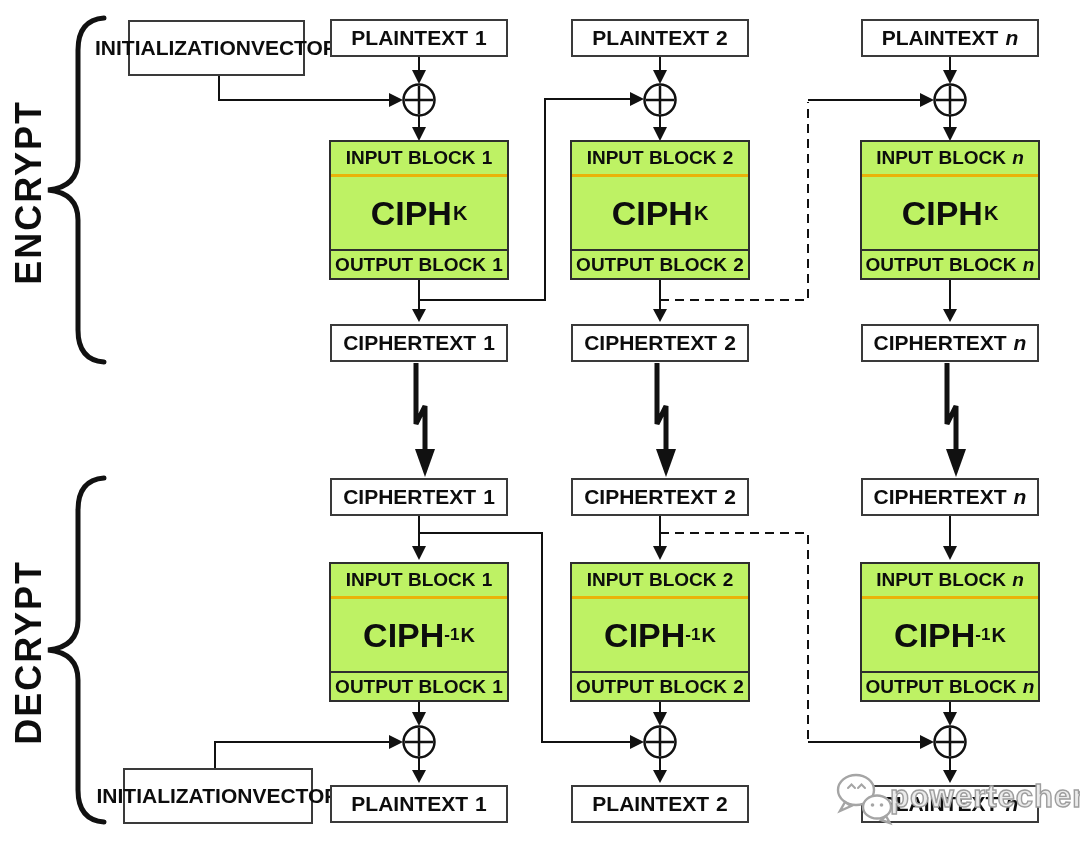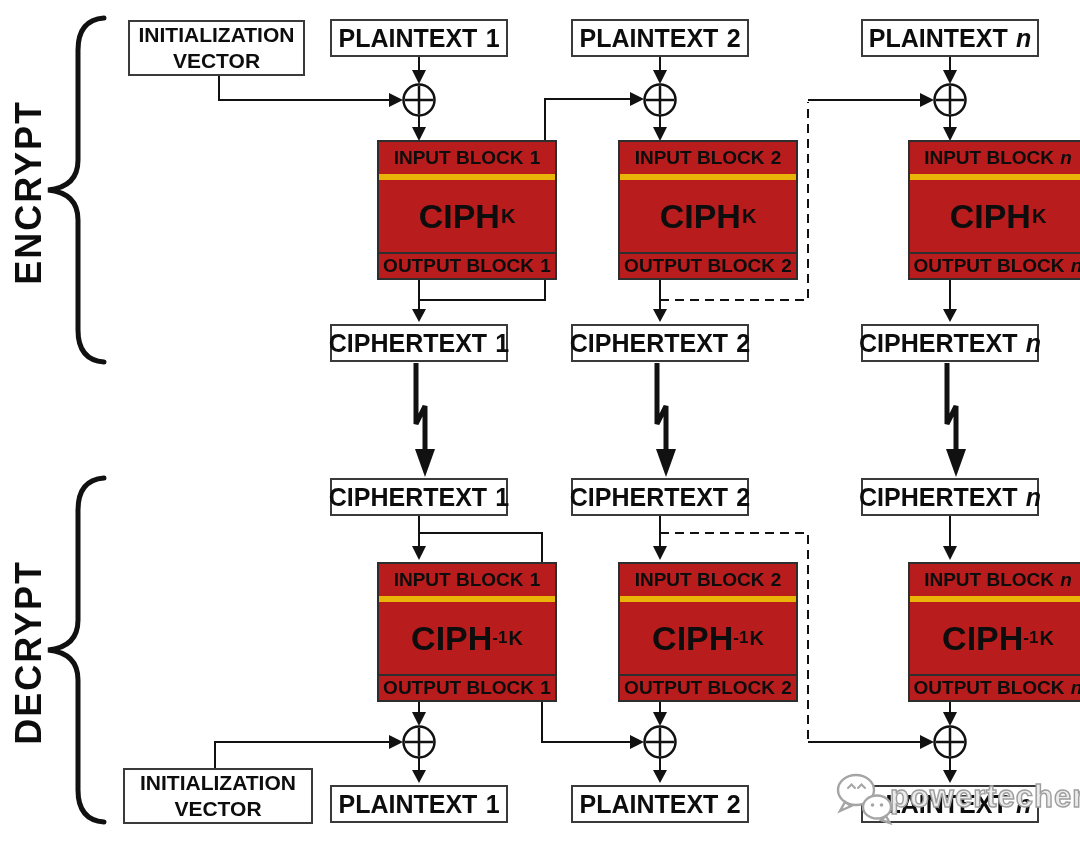--- a/index.html
+++ b/index.html
@@ -4,30 +4,30 @@
 <style>
   html,body{margin:0;padding:0;background:#ffffff;}
   #canvas{
     position:relative;width:1080px;height:845px;background:#ffffff;overflow:hidden;
     font-family:"Liberation Sans","DejaVu Sans",sans-serif;color:#0d0d0d;
   }
   #wires{position:absolute;left:0;top:0;}
   .box{
     position:absolute;box-sizing:border-box;background:#ffffff;border:2px solid #3a3a3a;
     display:flex;align-items:center;justify-content:center;
-    font-weight:700;font-size:25px;white-space:nowrap;z-index:2;
-  }
-  .iv{flex-direction:column;font-size:21px;line-height:26px;text-align:center;}
+    font-weight:700;font-size:21px;white-space:nowrap;z-index:2;
+  }
+  .iv{flex-direction:row;font-size:21px;line-height:26px;text-align:center;}
   .bigblock{
-    position:absolute;box-sizing:border-box;background:#b91c1c;border:2px solid #2e2e2e;
-    display:flex;flex-direction:column;z-index:2;margin-left:48px;
+    position:absolute;box-sizing:border-box;background:#bef264;border:2px solid #2e2e2e;
+    display:flex;flex-direction:column;z-index:2;
   }
   .bb-row{display:flex;align-items:center;justify-content:center;font-weight:700;font-size:19px;white-space:nowrap;}
   .bb-top{height:32px;}
-  .bb-mid{height:72px;border-top:6px solid #eab308;border-bottom:2px solid #2e2e2e;font-size:34px;}
+  .bb-mid{height:72px;border-top:3px solid #eab308;border-bottom:2px solid #2e2e2e;font-size:34px;}
   .bb-bot{flex:1;text-align:right;}
   .bb-mid sup{font-size:17px;vertical-align:9px;letter-spacing:0;}
   .bb-mid sub{font-size:20px;vertical-align:-8px;margin-left:1px;}
   .idx{margin-left:.33em;}
   .c3 .idx{font-style:italic;}
   .rot{
     position:absolute;writing-mode:vertical-rl;transform:rotate(180deg);
     font-weight:700;font-size:36px;letter-spacing:2px;z-index:2;color:#0d0d0d;
   }
   #lbl-enc{left:8px;top:100px;}

